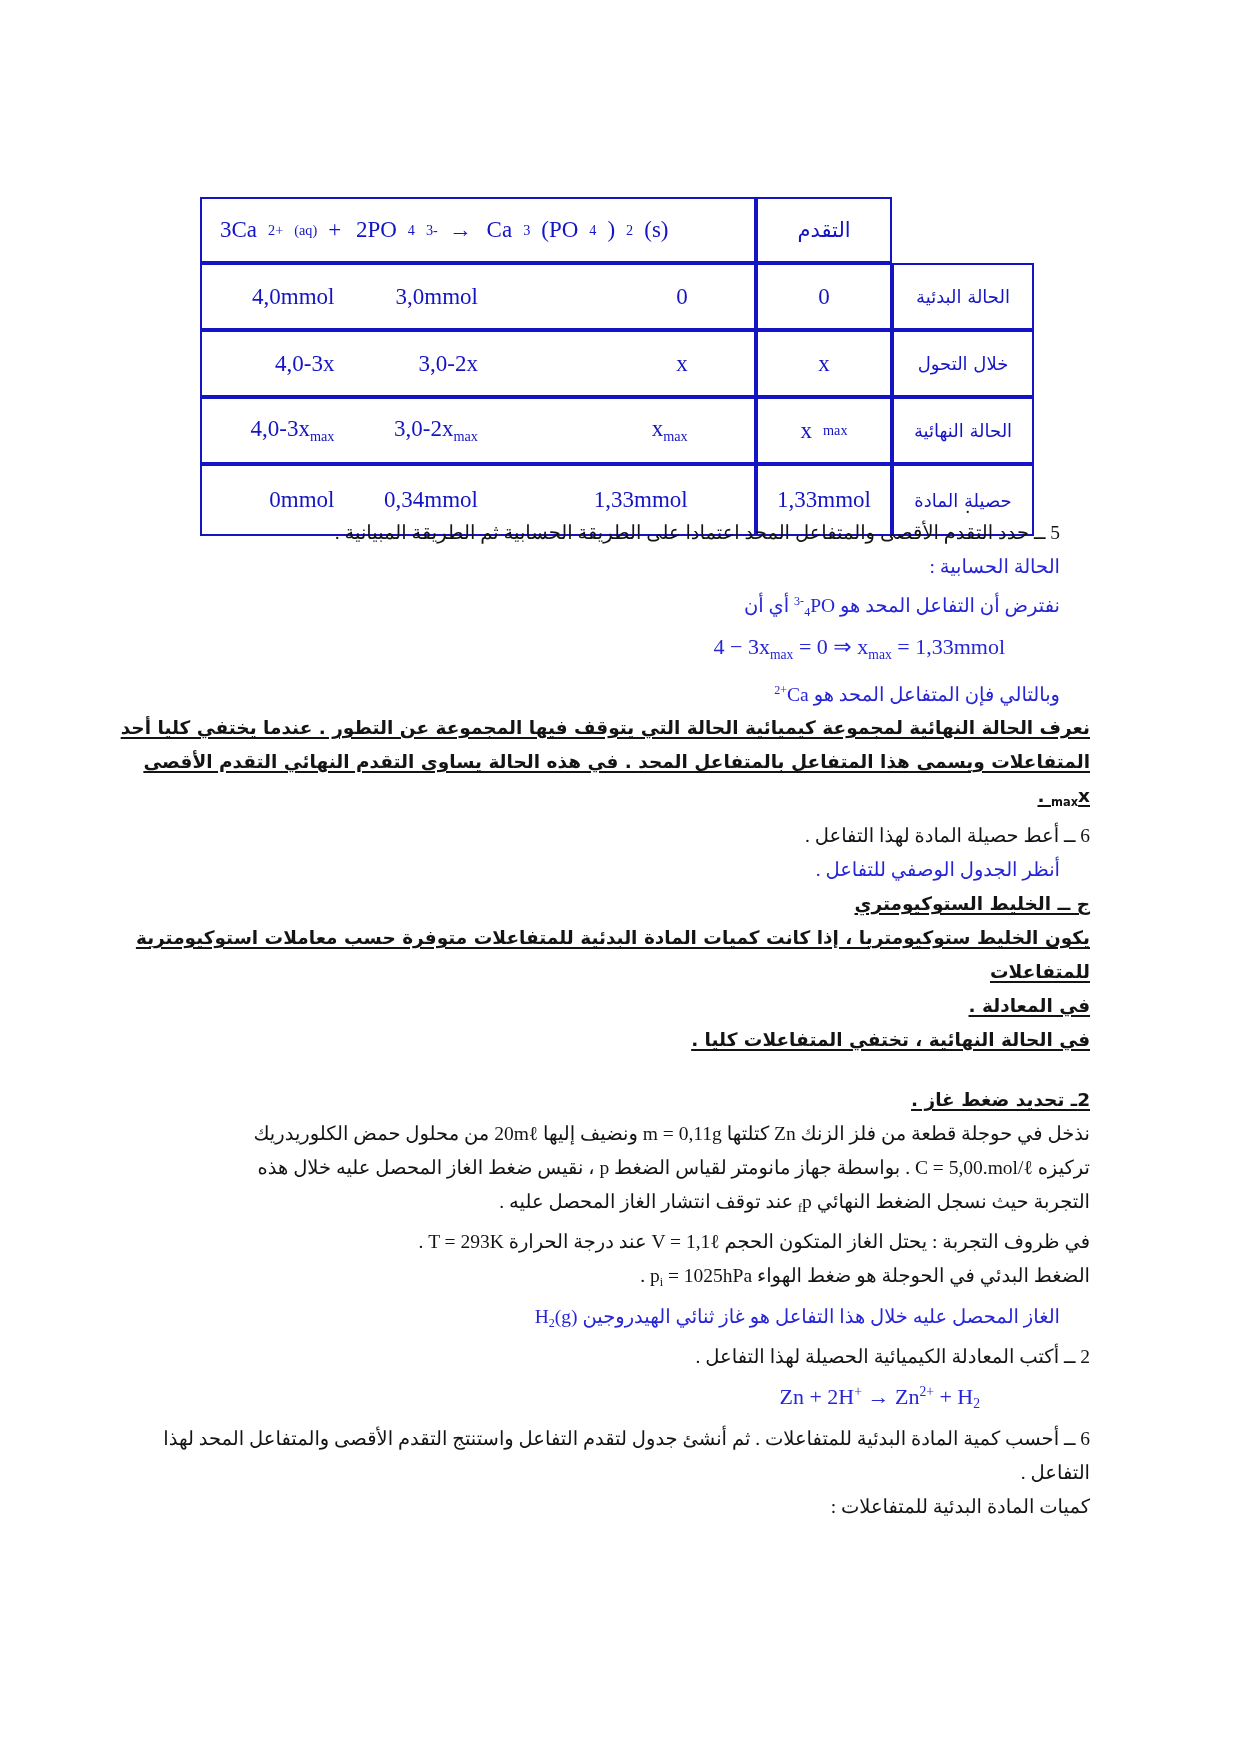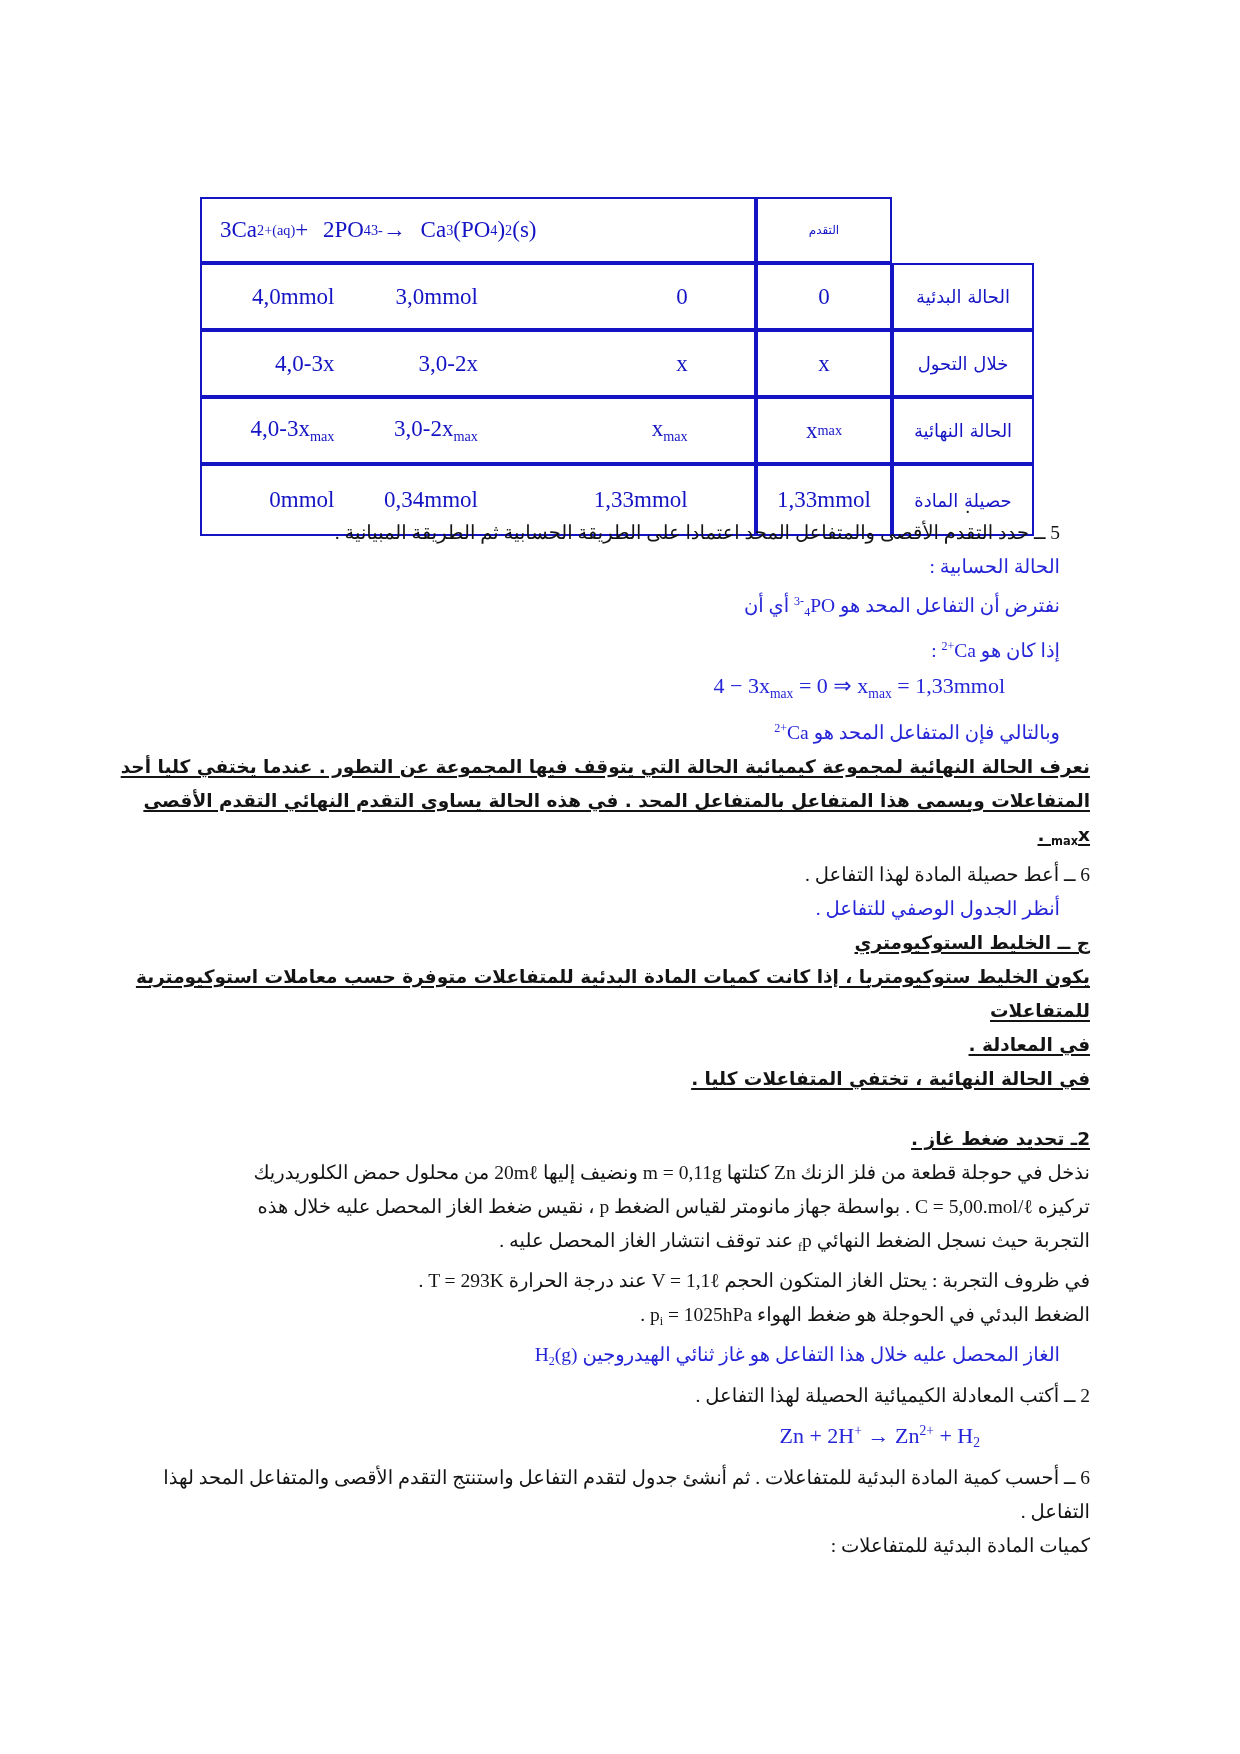--- a/index.html
+++ b/index.html
@@ -23,28 +23,29 @@
     display:grid;
     grid-template-columns:556px 136px 142px;
     grid-template-rows:66px 67px 67px 67px 72px;
     color:var(--table-blue);
   }
   .cell{
     border:2px solid var(--table-blue);
     display:flex;align-items:center;justify-content:center;
     box-sizing:border-box;
     background:transparent;
+    gap:11px;
   }
   .corner{border:none;}
   .eq-head{
     justify-content:flex-start;padding-left:18px;
     font-size:23px;word-spacing:9px;white-space:nowrap;
   }
   .prog-head{
-    font-size:12px;font-family:"DejaVu Sans", sans-serif;direction:rtl;
+    font-size:21px;font-family:"DejaVu Sans", sans-serif;direction:rtl;
   }
   .c-label{
     font-size:18px;font-family:"DejaVu Sans", sans-serif;direction:rtl;
     text-align:center;
   }
   .c-prog{font-size:23px;}
   .eq-row{display:flex;width:100%;font-size:23px;direction:ltr;}
   .eq-row span{display:inline-block;text-align:right;}
   .eq-row .s1{width:24%;}
   .eq-row .s2{width:26%;}
@@ -132,21 +133,20 @@
     </div>
     <div class="cell c-prog">1,33mmol</div>
     <div class="cell c-label">حصيلة المادة</div>
   </div>
 
   <div class="text-col">
     <div class="ln dot-ln">.</div>
     <div class="ln ind30">5 ــ حدد التقدم الأقصى والمتفاعل المحد اعتمادا على الطريقة الحسابية ثم الطريقة المبيانية .</div>
     <div class="ln blue ind30">الحالة الحسابية :</div>
     <div class="ln blue ind30">نفترض أن التفاعل المحد هو PO<sub dir="ltr">4</sub><sup dir="ltr">3-</sup> أي أن</div>
-    <div class="ln blue ind30">إذا كان هو Ca<sup dir="ltr">2+</sup> :</div>
     <div class="ln blue math ind85">4 − 3x<sub dir="ltr">max</sub> = 0 ⇒ x<sub dir="ltr">max</sub> = 1,33mmol</div>
     <div class="ln blue ind30">وبالتالي فإن المتفاعل المحد هو Ca<sup dir="ltr">2+</sup></div>
     <div class="ln bu">نعرف الحالة النهائية لمجموعة كيميائية الحالة التي يتوقف فيها المجموعة عن التطور . عندما يختفي كليا أحد</div>
     <div class="ln bu">المتفاعلات ويسمى هذا المتفاعل بالمتفاعل المحد . في هذه الحالة يساوى التقدم النهائي التقدم الأقصى x<sub dir="ltr">max</sub> .</div>
     <div class="ln">6 ــ أعط حصيلة المادة لهذا التفاعل .</div>
     <div class="ln blue ind30">أنظر الجدول الوصفي للتفاعل .</div>
     <div class="ln bu">ج ــ الخليط الستوكيومتري</div>
     <div class="ln bu">يكون الخليط ستوكيومتريا ، إذا كانت كميات المادة البدئية للمتفاعلات متوفرة حسب معاملات استوكيومترية للمتفاعلات</div>
     <div class="ln bu">في المعادلة .</div>
     <div class="ln bu">في الحالة النهائية ، تختفي المتفاعلات كليا .</div>

